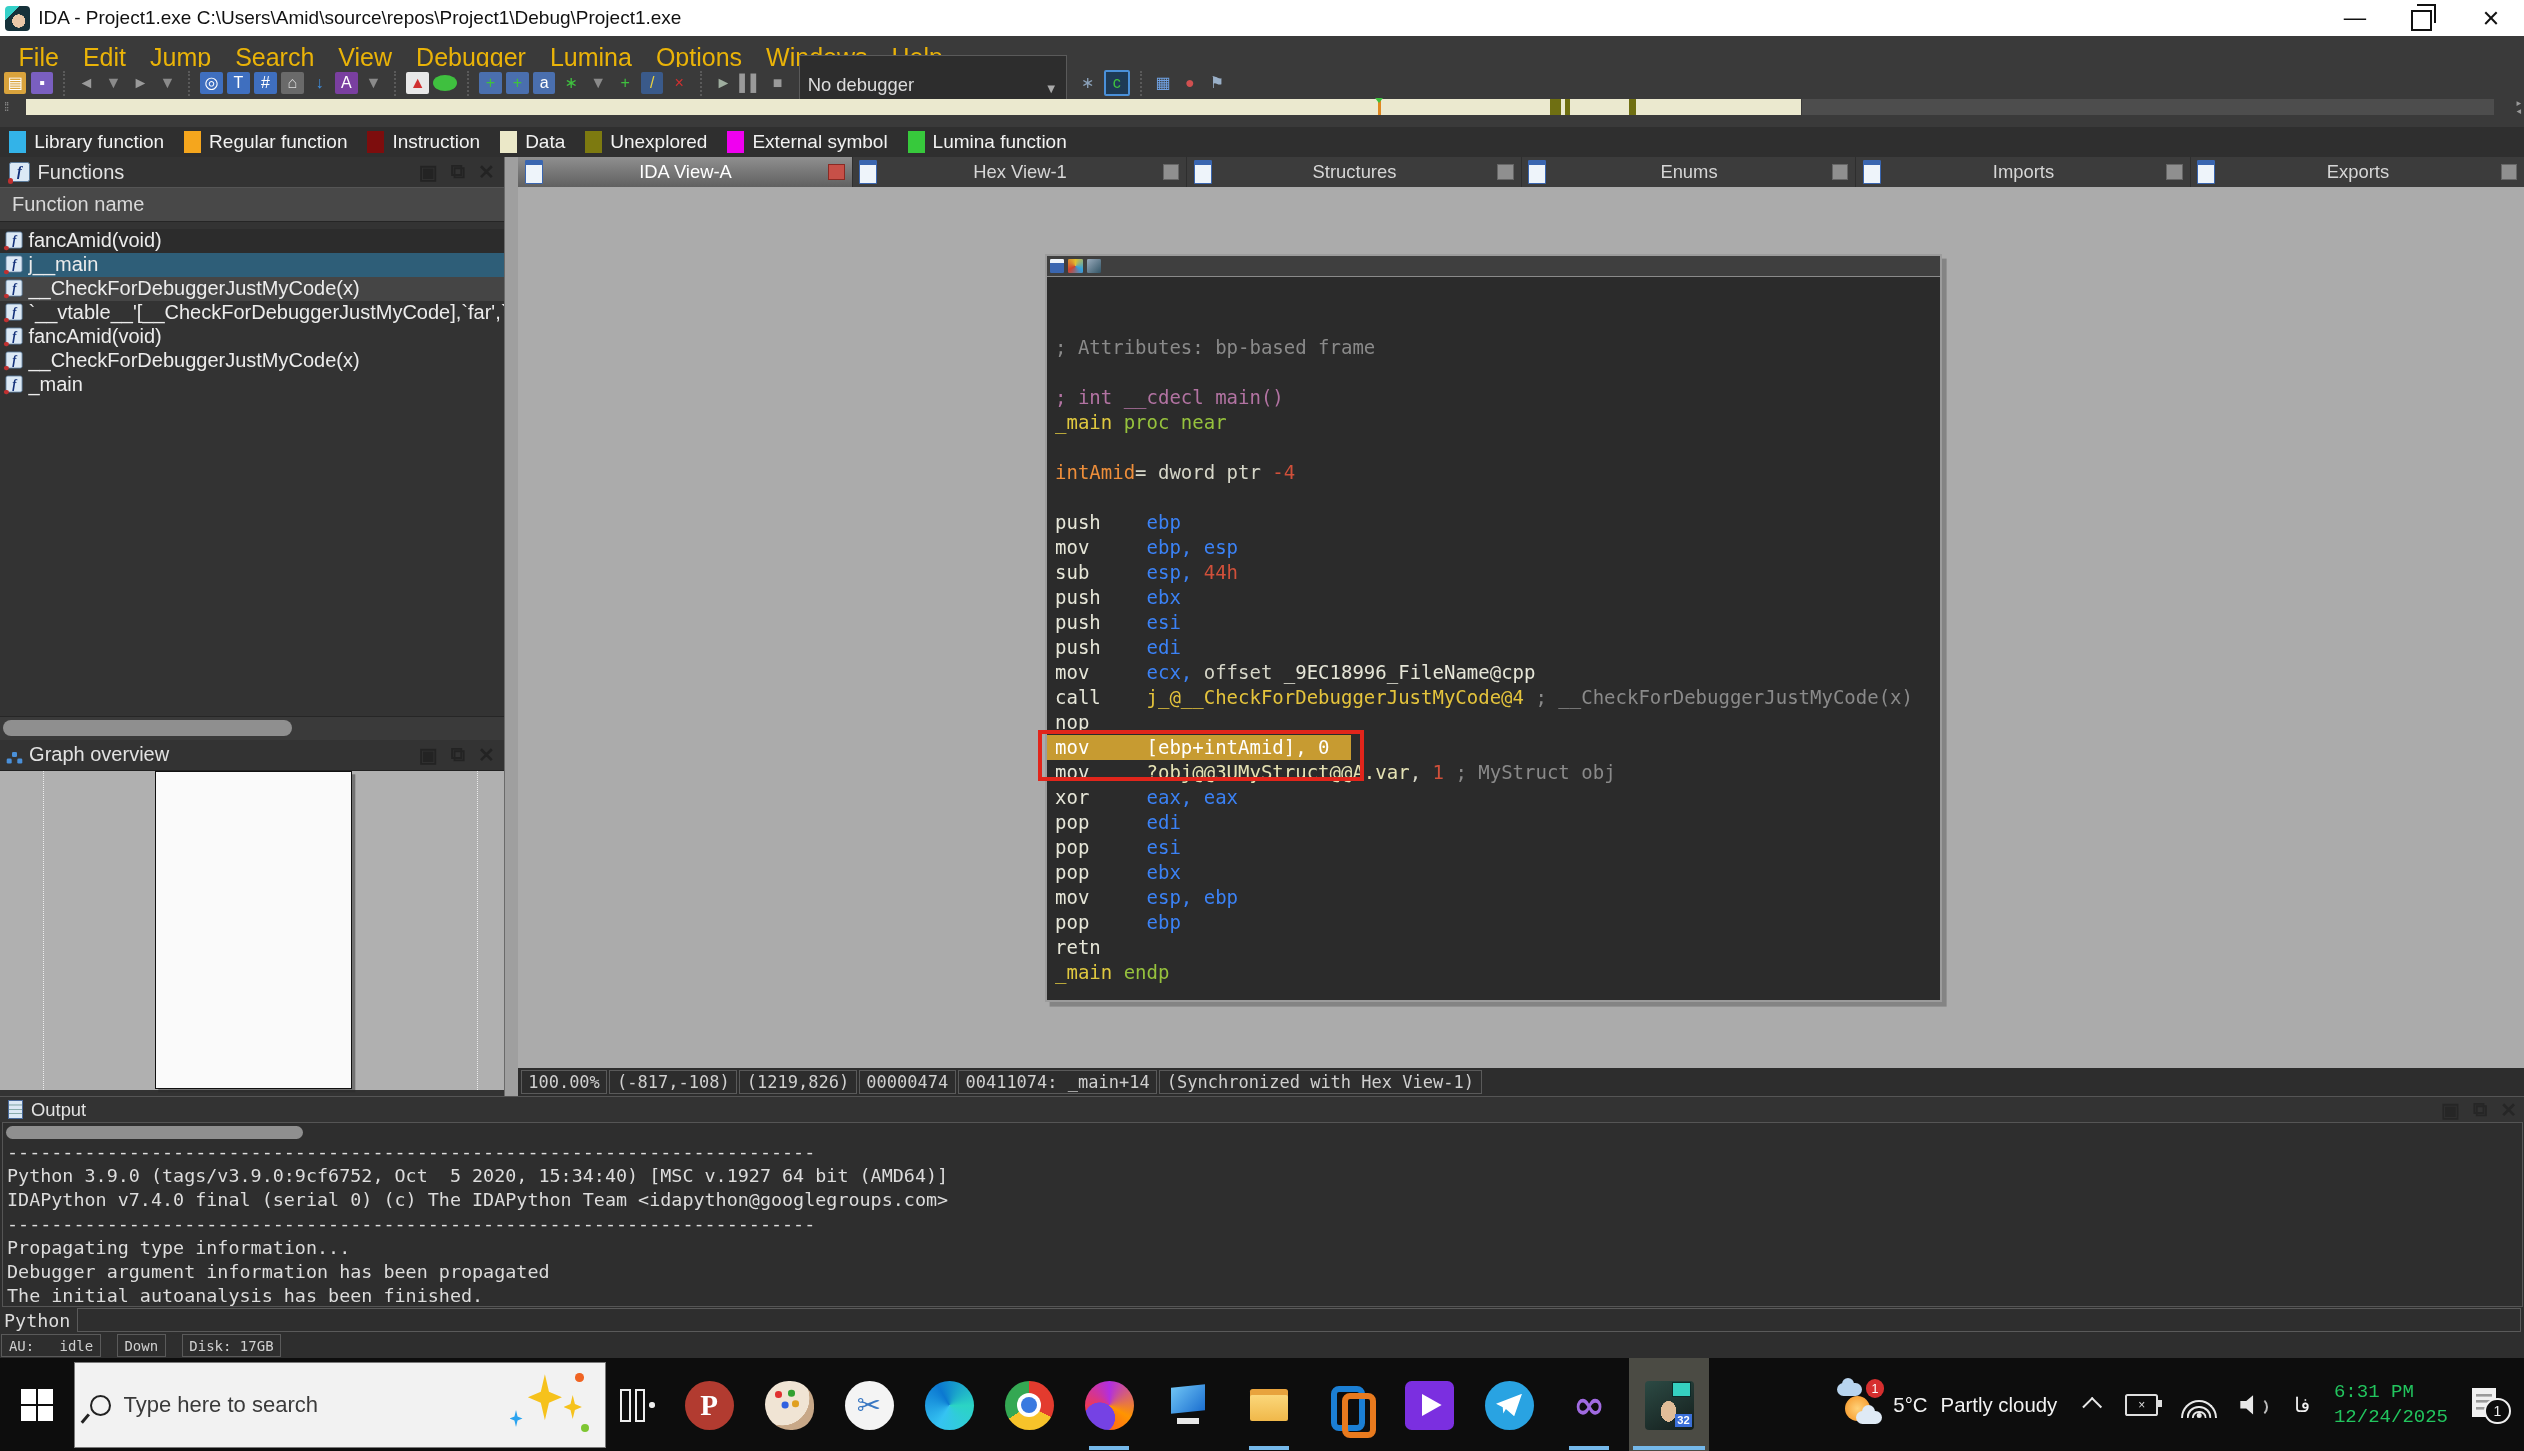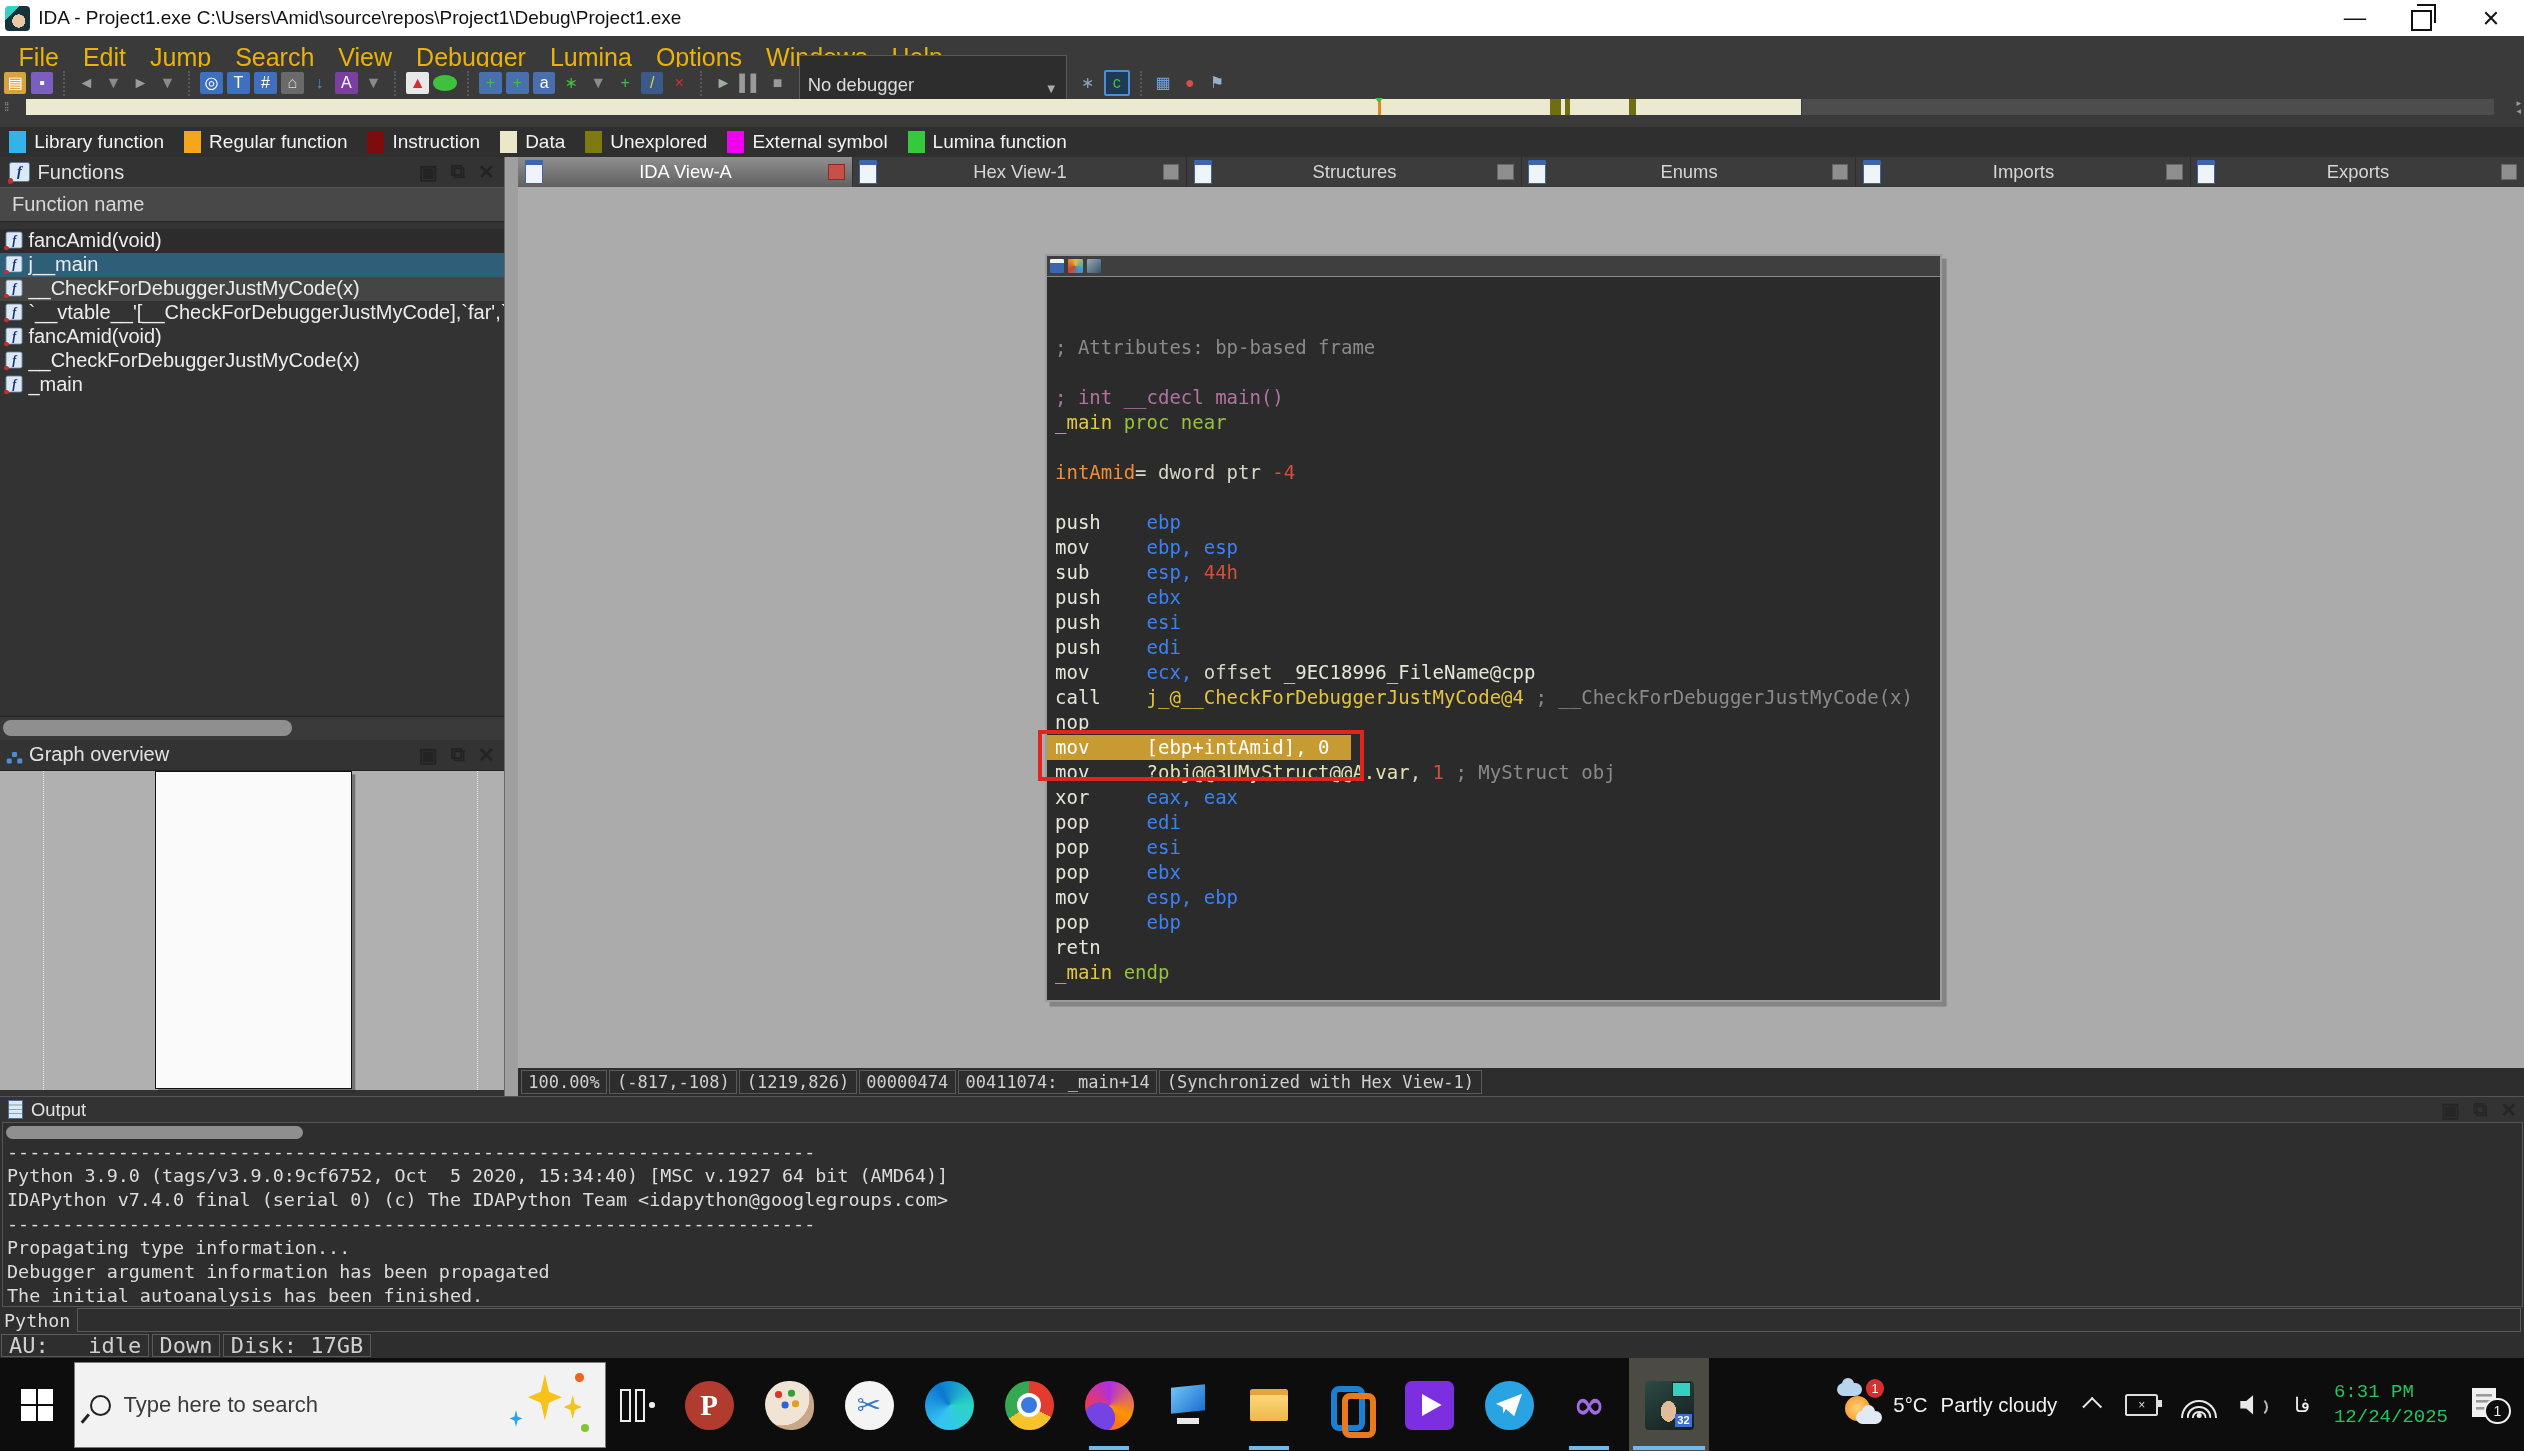--- a/index.html
+++ b/index.html
@@ -99,21 +99,21 @@
   
   .output-panel{height:261px;background:#2e2e2e;border-top:1.3px solid #555;display:flex;flex-direction:column;flex:0 0 auto;}
   .output-header{height:25px;display:flex;align-items:center;padding:0 8px;color:#e2e2e2;font-size:18.4px;background:#333;}
   .out-icon{width:13px;height:17px;margin-right:8px;background:linear-gradient(#dce8f4 0 20%,#8aa 21% 26%,#dce8f4 27% 45%,#8aa 46% 51%,#dce8f4 52% 70%,#8aa 71% 76%,#dce8f4 77%);border:1.3px solid #4a6a9a;}
   .output-body{flex:1;border:0.7px solid #555;margin:0 2px;position:relative;overflow:hidden;}
   .out-partial{width:297px;height:13px;border-radius:6.6px;background:#8f8f8f;margin:2.6px 0 1.3px 2.6px;}
   .out-line{font-family:"DejaVu Sans Mono",monospace;font-size:18.4px;line-height:24px;color:#dcdcdc;white-space:pre;padding-left:4px;}
   .python-row{height:26px;display:flex;align-items:center;padding:0 4px;gap:6.6px;}
   .python-label{color:#dcdcdc;font-family:"DejaVu Sans Mono",monospace;font-size:18.4px;}
   .python-input{flex:1;height:20px;background:#2e2e2e;border:1.3px solid #5a5a5a;color:#dcdcdc;font:18.4px "DejaVu Sans Mono",monospace;outline:none;}
-  .au-row{height:25px;display:flex;align-items:center;gap:3px;padding-left:1.3px;font-family:"DejaVu Sans Mono",monospace;font-size:22px;color:#cfcfcf;}
+  .au-row{height:25px;display:flex;align-items:center;gap:16px;padding-left:1.3px;font-family:"DejaVu Sans Mono",monospace;font-size:14px;color:#cfcfcf;}
   .au-box{border:0.7px solid #5a5a5a;height:21px;display:flex;align-items:center;padding:0 6.6px;white-space:pre;}
 
   
   .taskbar{height:94px;background:#0d0d0d;display:flex;align-items:center;flex:0 0 auto;}
   .start-btn{width:74px;height:100%;display:flex;align-items:center;justify-content:center;}
   .win-logo{display:grid;grid-template-columns:14.5px 14.5px;grid-template-rows:14.5px 14.5px;gap:2.6px;}
   .win-logo div{background:#fff;}
   .search-box{width:501px;height:84px;background:#f2f2f2;border:1.3px solid #7a7a7a;display:flex;align-items:center;padding:0 14.5px;gap:13px;}
   .mag{width:17px;height:17px;border:2.6px solid #222;border-radius:50%;position:relative;flex:0 0 auto;}
   .mag:after{content:"";position:absolute;left:-8px;top:16px;width:2.6px;height:10.5px;background:#222;transform:rotate(40deg);}

